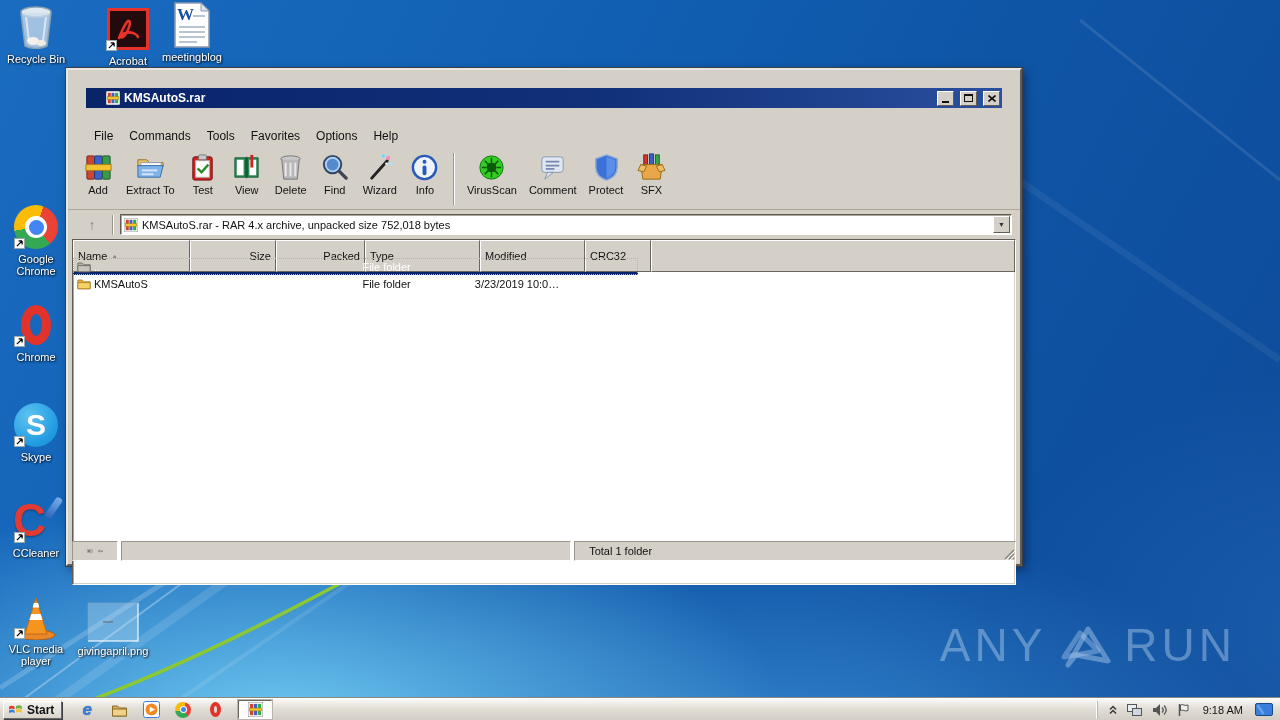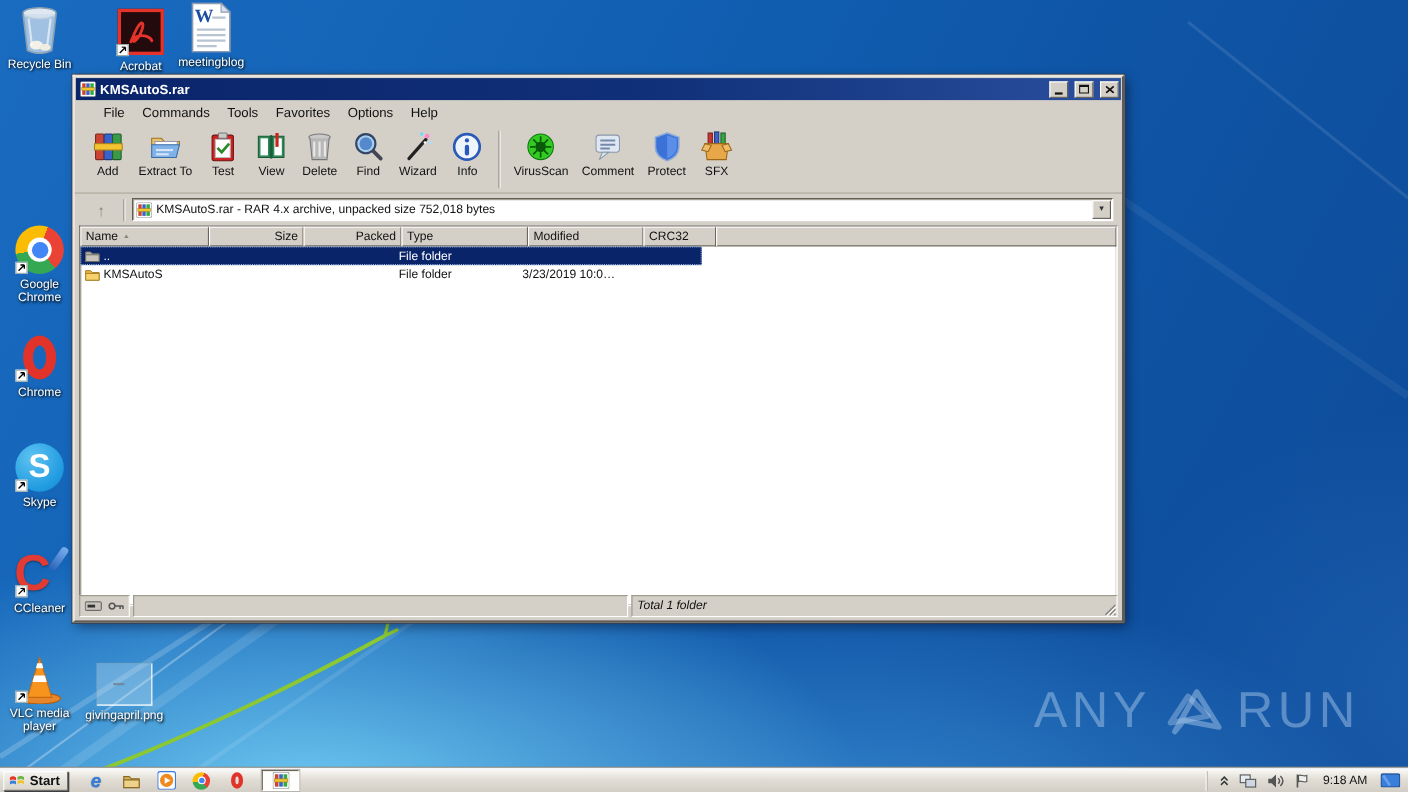--- a/index.html
+++ b/index.html
@@ -35,21 +35,21 @@
   .cc-c .brush { position:absolute; right:2px; top:-2px; width:7px; height:24px; background:linear-gradient(#7ab0ee,#2a62b8); transform:rotate(35deg); border-radius:3px; }
   .acro { width:42px; height:42px; background:#230a0d; border:3px solid #e5332a; display:flex; align-items:center; justify-content:center; }
 
   
   .watermark { position:absolute; right:44px; bottom:48px; z-index:1; display:flex; align-items:center; gap:8px;
     color:rgba(178,206,238,.45); font-size:46px; font-weight:300; letter-spacing:4px; user-select:none; }
 
   
   .win { position:absolute; left:66px; top:68px; width:956px; height:498px; z-index:5;
     background:#d4d0c8; border:2px solid; border-color:#e9e7e2 #5f5c55 #5f5c55 #e9e7e2; box-shadow:0 0 0 1px #3d3d46, 3px 4px 10px rgba(0,0,20,.45); }
-  .titlebar { height:20px; margin:1px; display:flex; align-items:center; padding:0 2px 0 4px; gap:4px;
+  .titlebar { height:20px; margin:18px; display:flex; align-items:center; padding:0 2px 0 20px; gap:4px;
     background:linear-gradient(90deg, #0a246a 0%, #103079 55%, #2a4f9e 100%); }
   .titletext { color:#fff; font-size:12px; font-weight:bold; flex:1; }
   .winbtn { width:17px; height:15px; background:#d4d0c8; border:1px solid; border-color:#fff #5f5c55 #5f5c55 #fff; display:flex; align-items:center; justify-content:center; margin-left:2px; }
   .g-min { width:7px; height:2px; background:#111; margin-top:7px; }
   .g-max { width:9px; height:8px; border:1px solid #111; border-top:2px solid #111; }
 
   .menubar { display:flex; padding:2px 18px; font-size:12px; color:#111; }
   .menuitem { padding:1px 8px; }
 
   .toolbar { display:flex; align-items:flex-start; padding:4px 2px 2px 8px; height:64px; border-bottom:1px solid #aca899; }
@@ -59,30 +59,30 @@
 
   .addr { display:flex; align-items:center; gap:6px; padding:4px 8px 4px 10px; }
   .upbtn { width:28px; height:21px; display:flex; align-items:center; justify-content:center; color:#8a887e; font-size:14px; font-weight:bold; border:1px solid #d4d0c8; }
   .addrsep { width:2px; height:20px; border-left:1px solid #9a968c; border-right:1px solid #fff; }
   .combo { flex:1; height:21px; background:#fff; border:1px solid; border-color:#5f5c55 #fff #fff #5f5c55; box-shadow:inset 1px 1px 0 #aca899; display:flex; align-items:center; gap:4px; padding-left:3px; font-size:11px; color:#111; }
   .combotext { flex:1; }
   .dropbtn { width:17px; height:17px; margin-right:1px; background:#d4d0c8; border:1px solid; border-color:#fff #5f5c55 #5f5c55 #fff; display:flex; align-items:center; justify-content:center; font-size:7px; color:#333; }
 
   .listwrap { margin:0 4px; height:346px; background:#fff; border:1px solid; border-color:#5f5c55 #fff #fff #5f5c55; box-shadow:inset 1px 1px 0 #aca899, inset -1px -1px 0 #d4d0c8; overflow:hidden; position:relative; }
   .lheader { display:flex; height:18px; font-size:11px; color:#111; }
-  .hcell { background:#d4d0c8; border:1px solid; border-color:#fff #6a675f #6a675f #fff; padding:1px 4px; display:flex; align-items:center; gap:4px; overflow:hidden; white-space:nowrap; }
+  .hcell { background:#d4d0c8; border:1px solid; border-color:#fff #6a675f #6a675f #fff; padding:15px 4px; display:flex; align-items:center; gap:4px; overflow:hidden; white-space:nowrap; }
   .hright { justify-content:flex-end; }
   .sortmark { font-size:7px; color:#8a887e; transform:scaleY(.8); }
   .lrow { display:flex; height:17px; font-size:11px; color:#111; align-items:center; }
   .lcell { padding:0 4px; overflow:hidden; white-space:nowrap; display:flex; align-items:center; gap:3px; }
   .rowsel { background:#0a246a; color:#fff; outline:1px dotted #96b8e0; outline-offset:-1px; }
   .w-name{width:117px;} .w-size{width:86px; justify-content:flex-end;} .w-packed{width:89px; justify-content:flex-end;} .w-type{width:115px;} .w-mod{width:105px;} .w-crc{width:66px;} .w-fill{flex:1;}
 
   .statusbar { position:absolute; left:4px; right:4px; bottom:3px; height:20px; display:flex; gap:3px; font-size:11px; color:#111; }
-  .spanel { border:1px solid; border-color:#9a968c #fff #fff #9a968c; display:flex; align-items:center; padding:0 4px; gap:5px; background:#d4d0c8;font-style:italic; }
+  .spanel { border:1px solid; border-color:#9a968c #fff #fff #9a968c; display:flex; align-items:center; padding:0 14px; gap:5px; background:#d4d0c8; }
   .sp1 { width:46px; justify-content:center; }
   .sp2 { flex:1.02; }
   .sp3 { flex:1; position:relative; }
   .grip { position:absolute; right:0; bottom:0; }
 
   
   .taskbar { position:absolute; left:0; bottom:0; width:1280px; height:22px; z-index:10;
     background:linear-gradient(#fbfaf8, #e2ded6 45%, #d2cec6); border-top:1px solid #fff; box-shadow:0 -1px 0 #8a887e; display:flex; align-items:center; padding:0 3px; gap:4px; }
   .startbtn { height:18px; padding:0 7px 0 4px; display:flex; align-items:center; gap:4px; background:linear-gradient(#f4f2ee,#d8d4cb); border:1px solid; border-color:#fff #6a675f #6a675f #fff; box-shadow:1px 1px 0 #3d3d46; font-size:12px; font-weight:bold; color:#111; }
   .ql { display:flex; align-items:center; gap:14px; margin-left:12px; }

